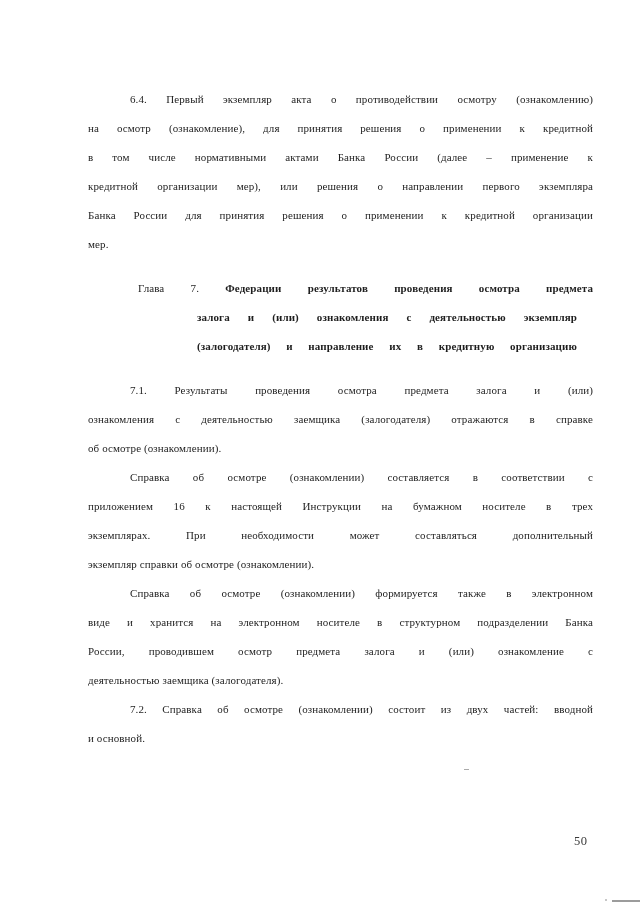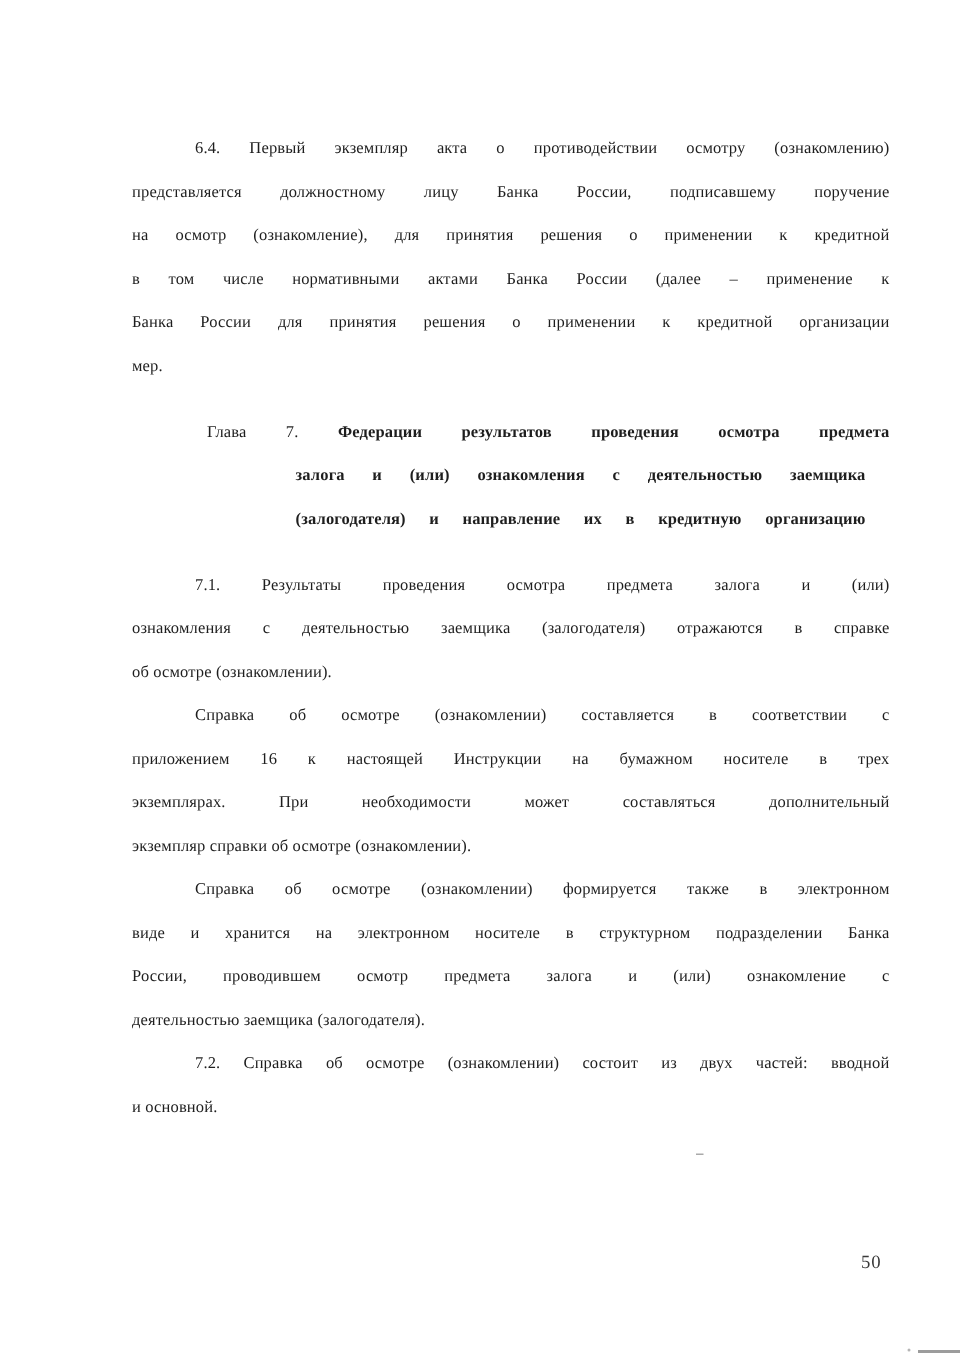--- a/index.html
+++ b/index.html
@@ -74,30 +74,30 @@
   }
 </style>
 </head>
 <body>
 
 <div class="page">
   <div class="textblock">
 
     <div class="para">
       <div class="ln indent">6.4. Первый экземпляр акта о противодействии осмотру (ознакомлению)</div>
-      <div class="ln">представляется должностному лицу Банка России, подписавшему поручение</div>
       <div class="ln">на осмотр (ознакомление), для принятия решения о применении к кредитной</div>
       <div class="ln">в том числе нормативными актами Банка России (далее – применение к</div>
+      <div class="ln">кредитной организации мер), или решения о направлении первого экземпляра</div>
       <div class="ln">Банка России для принятия решения о применении к кредитной организации</div>
       <div class="ln last">мер.</div>
     </div>
 
     <div class="heading">
       <div class="ln h1"><span class="chap-label">Глава 7.</span> <span>Федерации результатов проведения осмотра предмета</span></div>
-      <div class="ln hcont">залога и (или) ознакомления с деятельностью заемщика</div>
+      <div class="ln hcont">залога и (или) ознакомления с деятельностью экземпляр</div>
       <div class="ln hcont">(залогодателя) и направление их в кредитную организацию</div>
     </div>
 
     <div class="para">
       <div class="ln indent">7.1. Результаты проведения осмотра предмета залога и (или)</div>
       <div class="ln">ознакомления с деятельностью заемщика (залогодателя) отражаются в справке</div>
       <div class="ln last">об осмотре (ознакомлении).</div>
     </div>
 
     <div class="para">

